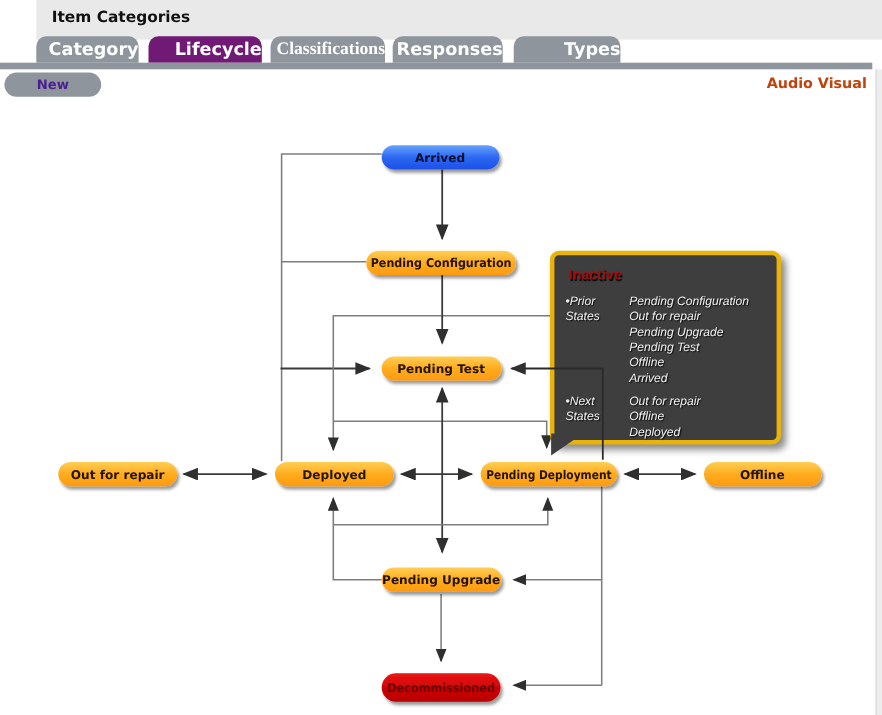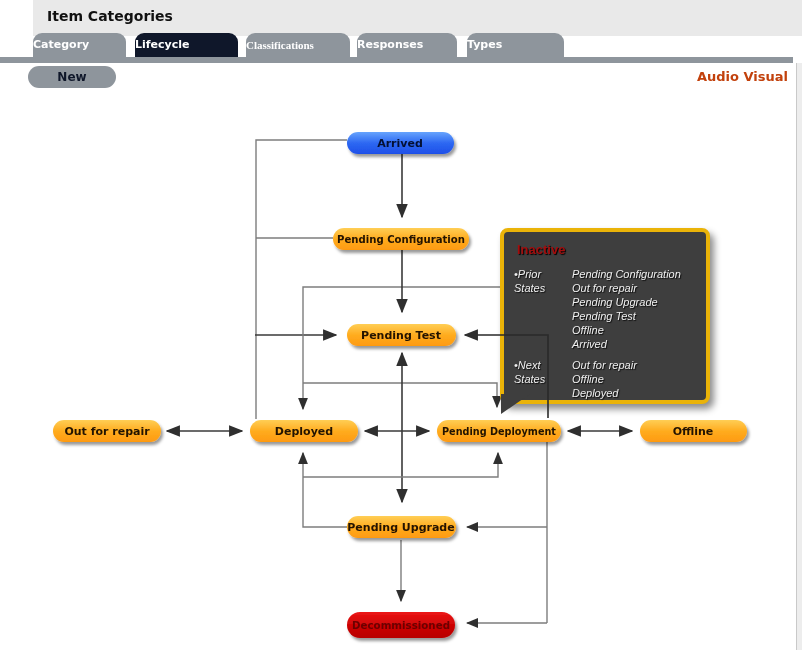--- a/index.html
+++ b/index.html
@@ -3,26 +3,26 @@
 <meta charset="utf-8">
 <style>
   html,body{margin:0;padding:0;}
   body{width:802px;height:650px;font-family:"DejaVu Sans","Liberation Sans",sans-serif;background:#fff;}
   .app{position:relative;width:802px;height:650px;background:#fff;overflow:hidden;}
 
   .titlebar{position:absolute;left:0;top:0;width:802px;height:36px;background:#E9E9E9;margin-left:33px;}
   .titlebar .pagetitle{margin:0;padding:8px 0 0 14px;font-size:14px;font-weight:bold;color:#111;}
 
   .tab{position:absolute;top:33px;height:24px;background:#8E959C;border-radius:9px 9px 0 0;
-       color:#fff;font-size:11px;font-weight:bold;text-align:left;line-height:24px;cursor:pointer;}
-  .tab.active{background:#0f172a;}
+       color:#fff;font-size:16px;font-weight:bold;text-align:right;line-height:24px;cursor:pointer;}
+  .tab.active{background:#701a75;}
   .tabbar-line{position:absolute;top:57px;left:0;width:793px;height:6px;background:#8E959C;}
 
-  .new-btn{position:absolute;top:66px;left:28px;width:88px;height:22px;background:#8E959C;
-       border:none;border-radius:11px;color:#0f172a;font-family:"DejaVu Sans","Liberation Sans",sans-serif;
+  .new-btn{position:absolute;top:66px;left:4px;width:88px;height:22px;background:#8E959C;
+       border:none;border-radius:11px;color:#4c1d95;font-family:"DejaVu Sans","Liberation Sans",sans-serif;
        font-size:12px;font-weight:bold;text-align:center;line-height:22px;padding:0;cursor:pointer;}
   .category-name{position:absolute;top:69px;right:14px;font-size:13px;font-weight:bold;color:#c2410c;}
 
   .right-edge{position:absolute;top:63px;left:796px;width:1px;height:587px;background:#C9C9C9;}
   .right-strip{position:absolute;top:63px;left:797px;width:5px;height:587px;background:#EDEDED;}
 
   svg.diagram, svg.overlay{position:absolute;left:0;top:0;}
   svg.overlay{pointer-events:none;z-index:7;}
   .rail{stroke:#7D7D7D;stroke-width:1.4;fill:none;}
   .dark{stroke:#3A3A3A;stroke-width:1.6;fill:none;}

